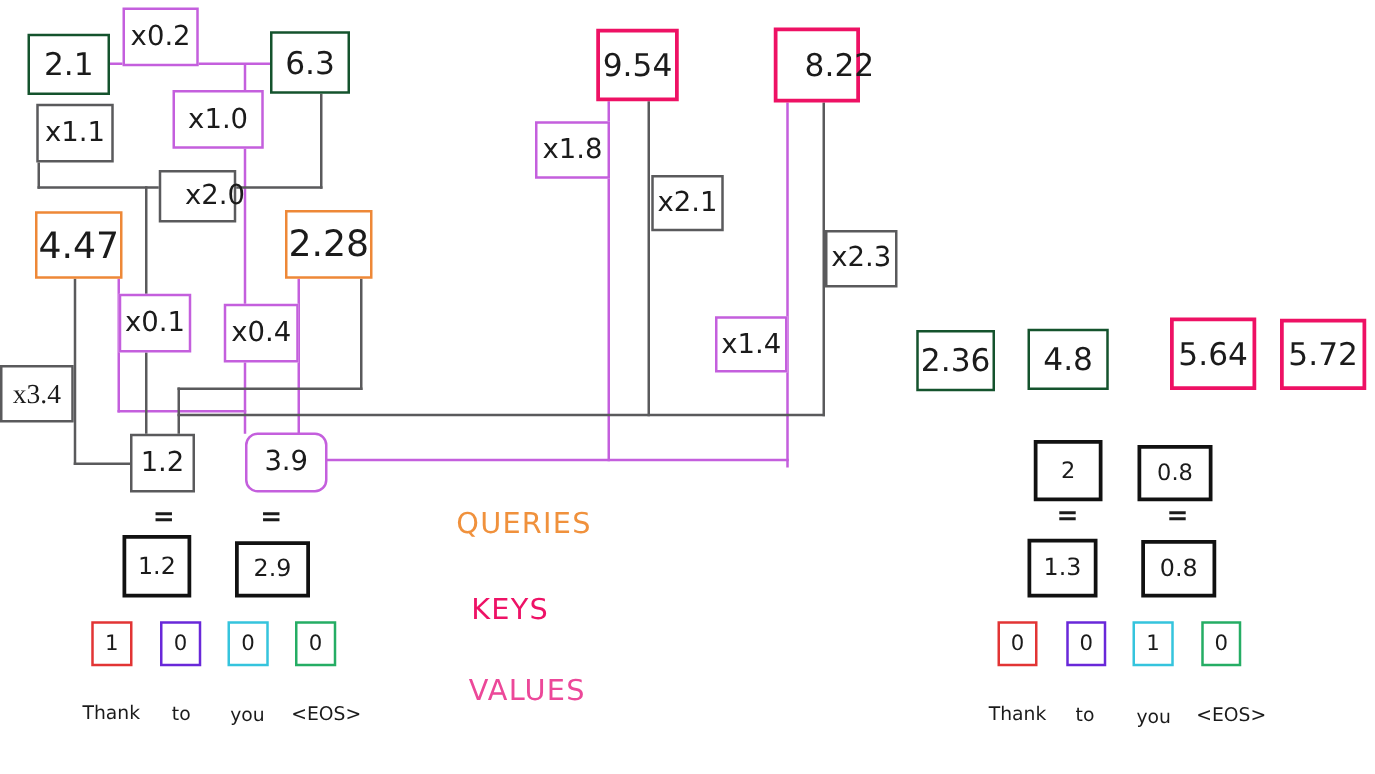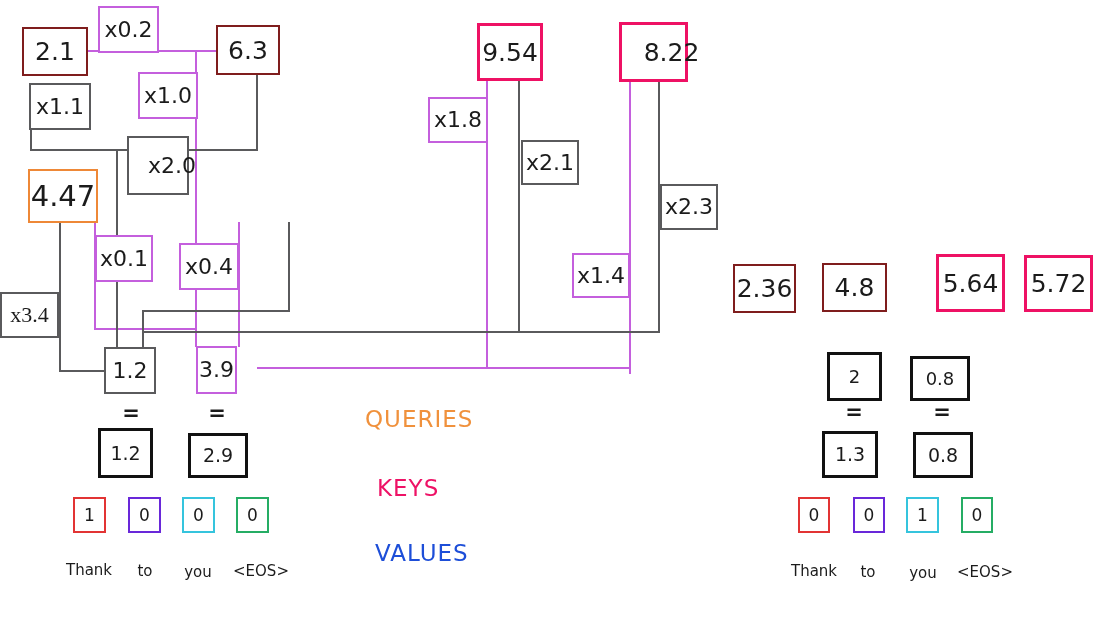--- a/index.html
+++ b/index.html
@@ -4,21 +4,21 @@
 <style>
   html,body{margin:0;padding:0;background:#fff;}
   .stage{
     position:relative;width:1100px;height:619px;background:#ffffff;overflow:hidden;
     font-family:"DejaVu Sans","Liberation Sans",sans-serif;color:#1b1b1b;
   }
   .box{
     position:absolute;display:flex;align-items:center;justify-content:center;
     background:#ffffff;box-sizing:border-box;color:#1b1b1b;line-height:1;
   }
-  .vbox{border:2px solid #7f1d1d;font-size:25px;}
+  .vbox{border:2px solid #14532d;font-size:25px;}
   .kbox{border:3px solid #ee1164;font-size:25px;}
   .qbox{border:2px solid #ee8837;font-size:29px;}
   .mbox-p{border:2px solid #c45fdd;font-size:22px;}
   .mbox-g{border:2px solid #5a5a5c;font-size:22px;}
   .sum-g{border:2px solid #5a5a5c;font-size:22px;}
   .sum-p{border:2px solid #c45fdd;font-size:22px;}
   .rbox{border:3px solid #111111;font-size:19px;}
   .rbox-sm{border:3px solid #111111;font-size:18px;}
   .oh{font-size:17px;}
   .oh-red{border:2px solid #e23434;}
@@ -28,21 +28,21 @@
   .wire{position:absolute;}
   .wg{background:#5a5a5c;}
   .wp{background:#c45fdd;}
   .wh{height:2px;}
   .wv{width:2px;}
   .eq{position:absolute;font-size:21px;font-weight:600;text-align:center;color:#1b1b1b;}
   .tok{position:absolute;font-size:15px;text-align:center;color:#1b1b1b;}
   .seclabel{position:absolute;font-size:23px;letter-spacing:1px;}
   .lbl-q{color:#f0913c;}
   .lbl-k{color:#ee1266;}
-  .lbl-v{color:#1d4ed8;}
+  .lbl-v{color:#ec4899;}
 </style>
 </head>
 <body>
 
 <div class="stage">
 
   <div class="wire wh wp" style="left:88px;top:50px;width:12px;"></div>
   <div class="wire wh wp" style="left:158px;top:50px;width:60px;"></div>
   <div class="wire wv wp" style="left:195px;top:51px;height:296px;"></div>
   <div class="wire wv wp" style="left:94px;top:222px;height:108px;"></div>
@@ -63,30 +63,31 @@
   <div class="wire wh wg" style="left:142px;top:310px;width:148px;"></div>
   <div class="wire wv wg" style="left:142px;top:310px;height:38px;"></div>
   <div class="wire wh wg" style="left:142px;top:331px;width:518px;"></div>
   <div class="wire wv wg" style="left:518px;top:80px;height:253px;"></div>
   <div class="wire wv wg" style="left:658px;top:81px;height:252px;"></div>
 
   <div class="box vbox" style="left:22px;top:27px;width:66px;height:49px;">2.1</div>
   <div class="box mbox-p" style="left:98px;top:6px;width:61px;height:47px;">x0.2</div>
   <div class="box vbox" style="left:216px;top:25px;width:64px;height:50px;">6.3</div>
   <div class="box mbox-g" style="left:29px;top:83px;width:62px;height:47px;">x1.1</div>
-  <div class="box mbox-p" style="left:138px;top:72px;width:60px;height:47px;">x1.0</div>
-  <div class="box mbox-g" style="left:127px;top:136px;width:62px;height:59px;padding-left:28px;">x2.0</div>
+  <div class="box mbox-p" style="left:138px;top:72px;width:73px;height:47px;">x1.0</div>
+  <div class="box mbox-g" style="left:127px;top:136px;width:62px;height:42px;padding-left:28px;">x2.0</div>
 
   <div class="box qbox" style="left:28px;top:169px;width:70px;height:54px;">4.47</div>
+  <div class="box qbox" style="left:228px;top:168px;width:70px;height:55px;">2.28</div>
   <div class="box mbox-p" style="left:95px;top:235px;width:58px;height:47px;">x0.1</div>
   <div class="box mbox-p" style="left:179px;top:243px;width:60px;height:47px;text-align:right;">x0.4</div>
   <div class="box mbox-g" style="left:0px;top:292px;width:59px;height:46px;font-family:Liberation Serif, serif;">x3.4</div>
 
   <div class="box sum-g" style="left:104px;top:347px;width:52px;height:47px;">1.2</div>
-  <div class="box sum-p" style="left:196px;top:346px;width:41px;height:48px;">3.9</div>
+  <div class="box sum-p" style="left:196px;top:346px;width:66px;height:48px;border-radius:10px;">3.9</div>
 
   <div class="box kbox" style="left:477px;top:23px;width:66px;height:58px;">9.54</div>
   <div class="box kbox" style="left:619px;top:22px;width:69px;height:60px;padding-left:36px;">8.22</div>
   <div class="box mbox-p" style="left:428px;top:97px;width:60px;height:46px;">x1.8</div>
   <div class="box mbox-g" style="left:521px;top:140px;width:58px;height:45px;">x2.1</div>
   <div class="box mbox-g" style="left:660px;top:184px;width:58px;height:46px;">x2.3</div>
   <div class="box mbox-p" style="left:572px;top:253px;width:58px;height:45px;">x1.4</div>
 
   <div class="box vbox" style="left:733px;top:264px;width:63px;height:49px;">2.36</div>
   <div class="box vbox" style="left:822px;top:263px;width:65px;height:49px;">4.8</div>

